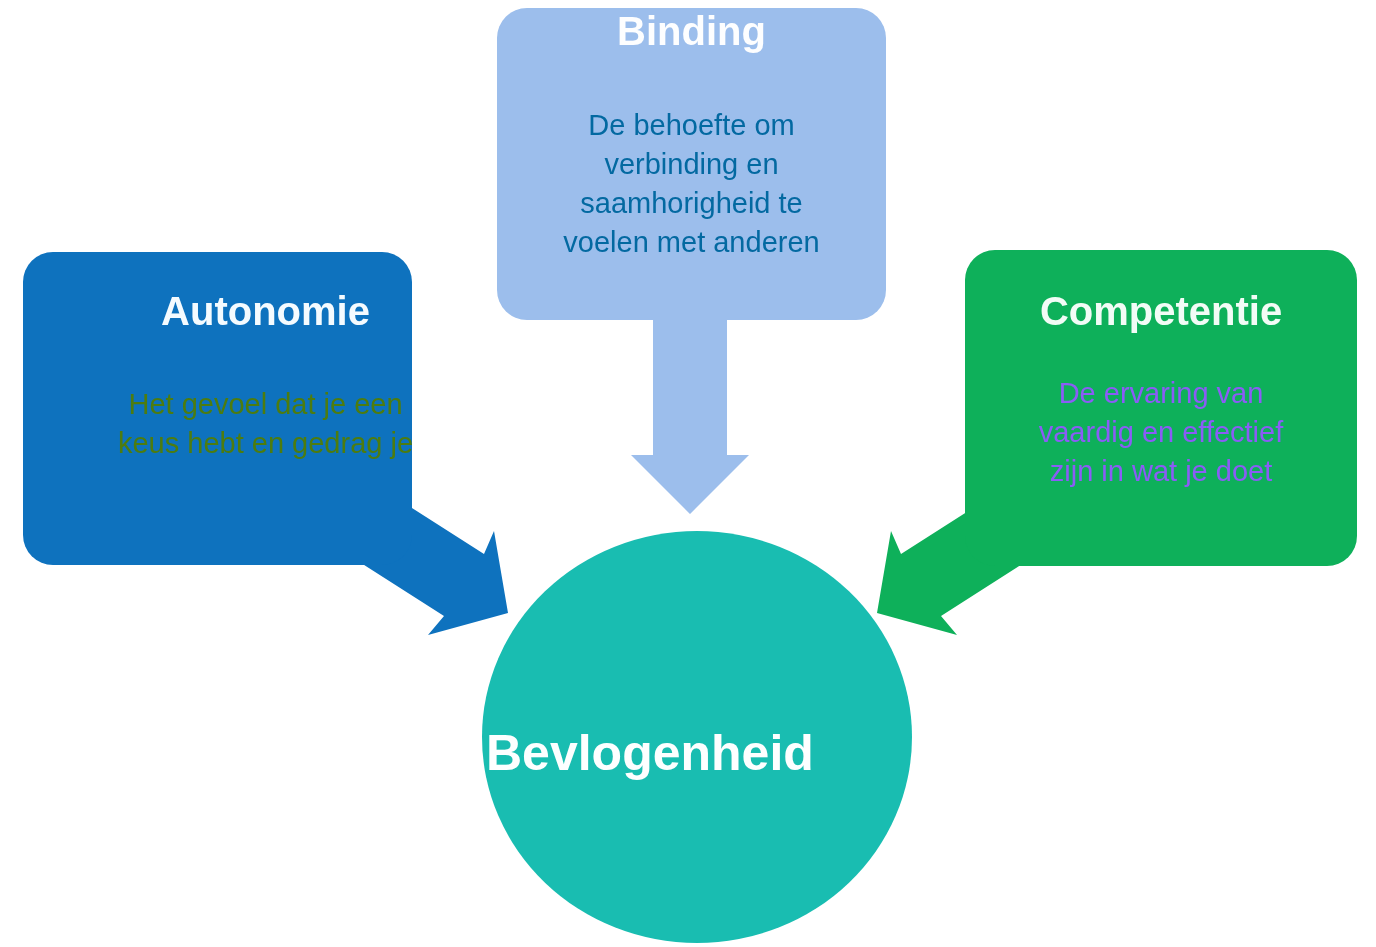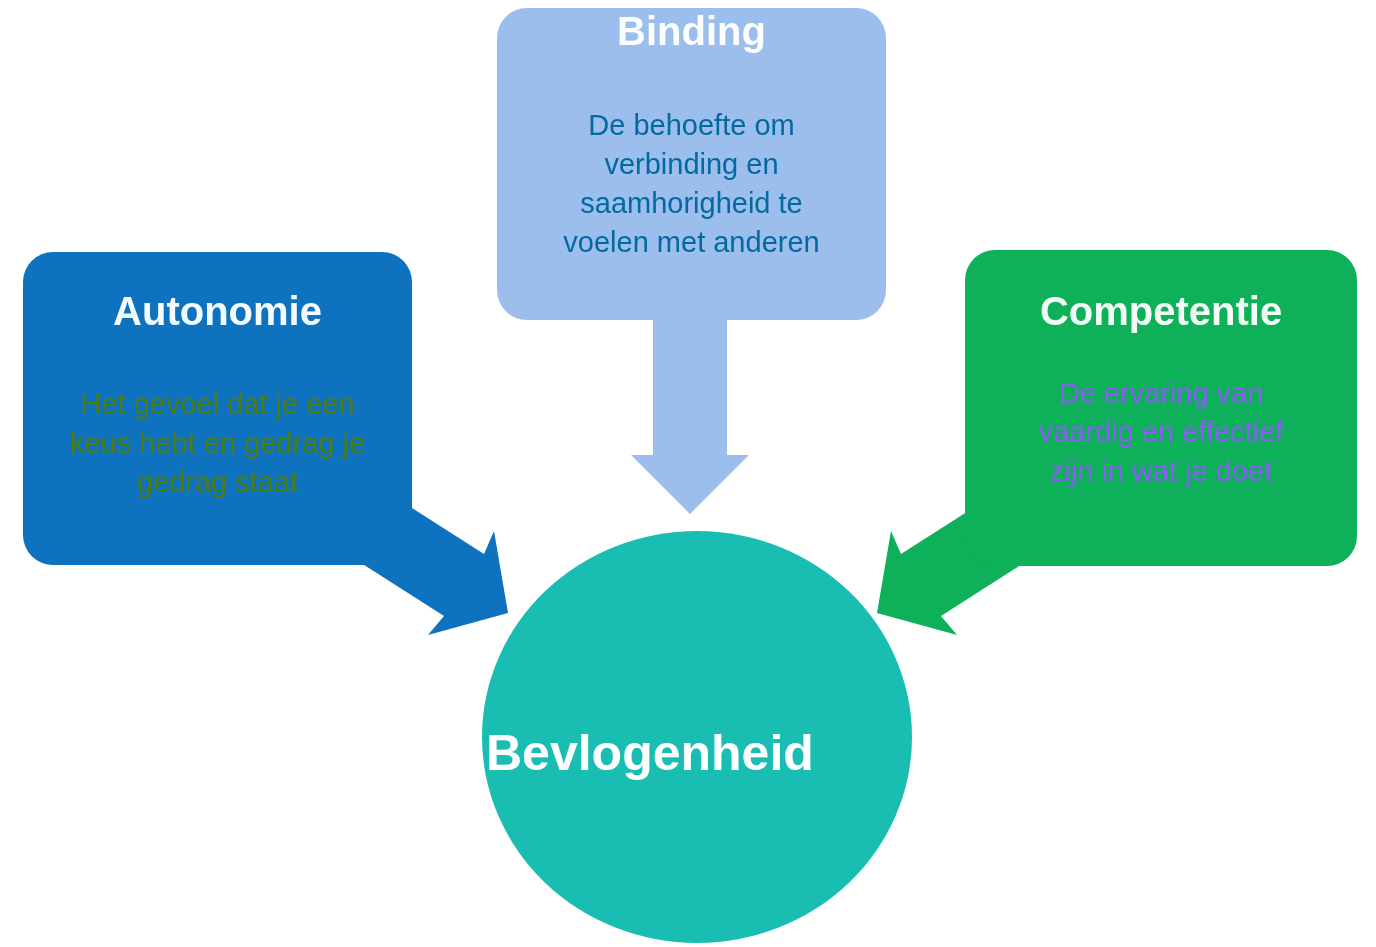--- a/index.html
+++ b/index.html
@@ -42,21 +42,21 @@
     font-weight: 700;
     line-height: 46px;
   }
   .box-body {
     font-size: 29px;
     line-height: 39px;
     font-weight: 400;
   }
   .box-body .line { display: block; }
 
-  .autonomie-text   { left: 23px;  top: 252px; width: 389px; height: 313px; }
+  .autonomie-text   { left: 23px;  top: 252px; width: 389px; height: 313px; padding-left: 48px; }
   .autonomie-text .box-title { margin-top: 36px; color: #F4FBFF; }
   .autonomie-text .box-body  { margin-top: 51px; color: #4d7c0f; }
 
   .binding-text     { left: 497px; top: 8px;   width: 389px; height: 312px; }
   .binding-text .box-title { color: #FDFEFF; }
   .binding-text .box-body  { margin-top: 52px; color: #0369a1; }
 
   .competentie-text { left: 965px; top: 250px; width: 392px; height: 316px; }
   .competentie-text .box-title { margin-top: 38px; color: #F2FCF6; }
   .competentie-text .box-body  { margin-top: 40px; color: #8b5cf6; }
@@ -94,21 +94,20 @@
     <rect class="fill-competentie" x="965" y="250" width="392" height="316" rx="30" ry="30" fill="#0EB05A"></rect>
 
     <ellipse class="fill-center" cx="697" cy="737" rx="215" ry="206" fill="#19BDB1"></ellipse>
   </svg>
 
   <div class="box-text autonomie-text">
     <div class="box-title">Autonomie</div>
     <div class="box-body">
       <span class="line">Het gevoel dat je een</span>
       <span class="line">keus hebt en gedrag je</span>
-      <span class="line">gedrag staat</span>
     </div>
   </div>
 
   <div class="box-text binding-text">
     <div class="box-title">Binding</div>
     <div class="box-body">
       <span class="line">De behoefte om</span>
       <span class="line">verbinding en</span>
       <span class="line">saamhorigheid te</span>
       <span class="line">voelen met anderen</span>

